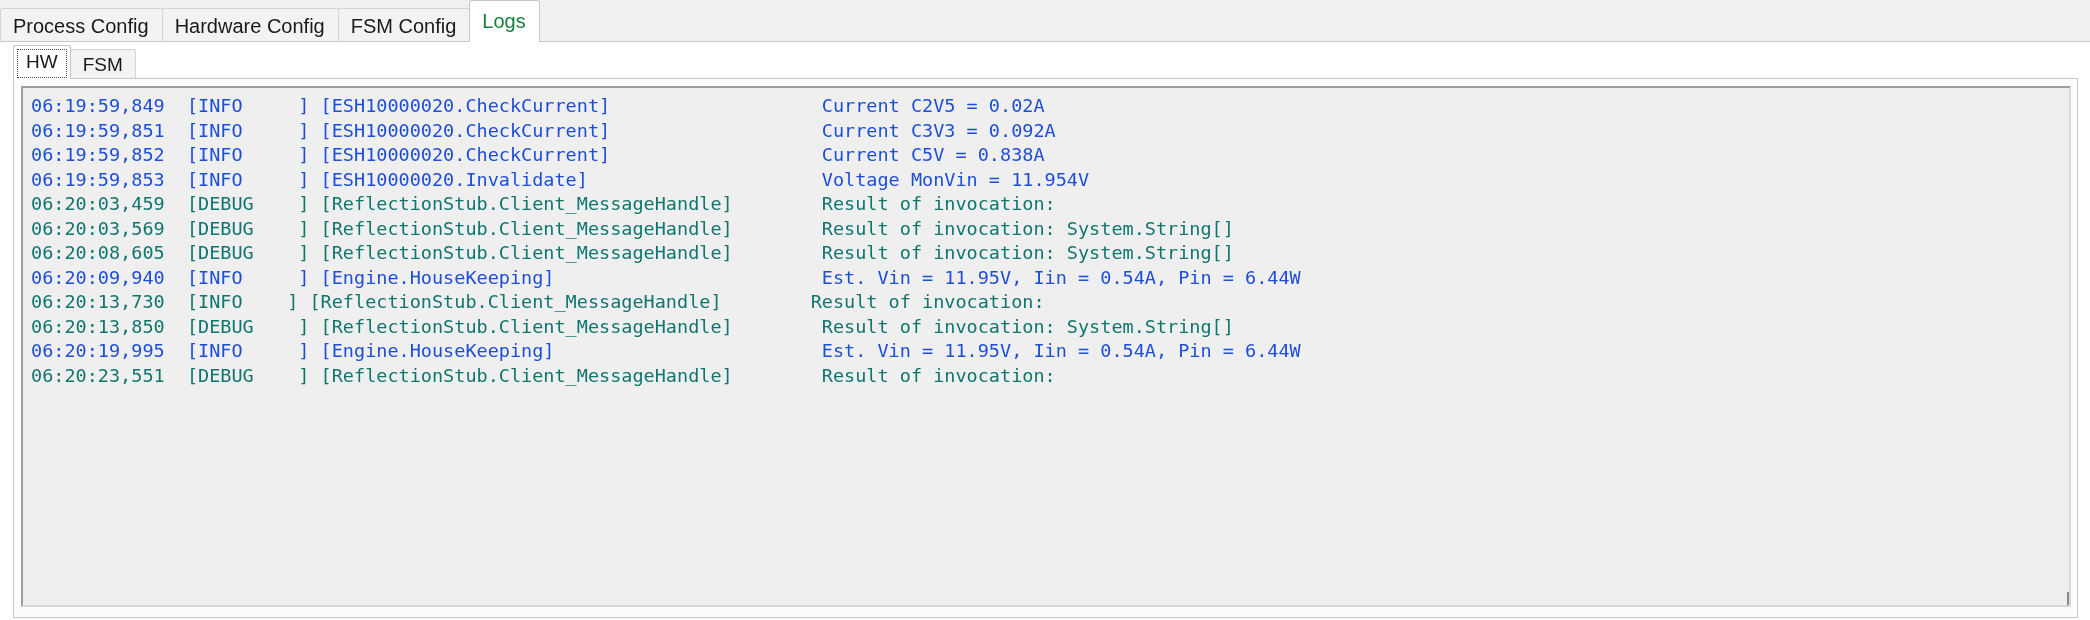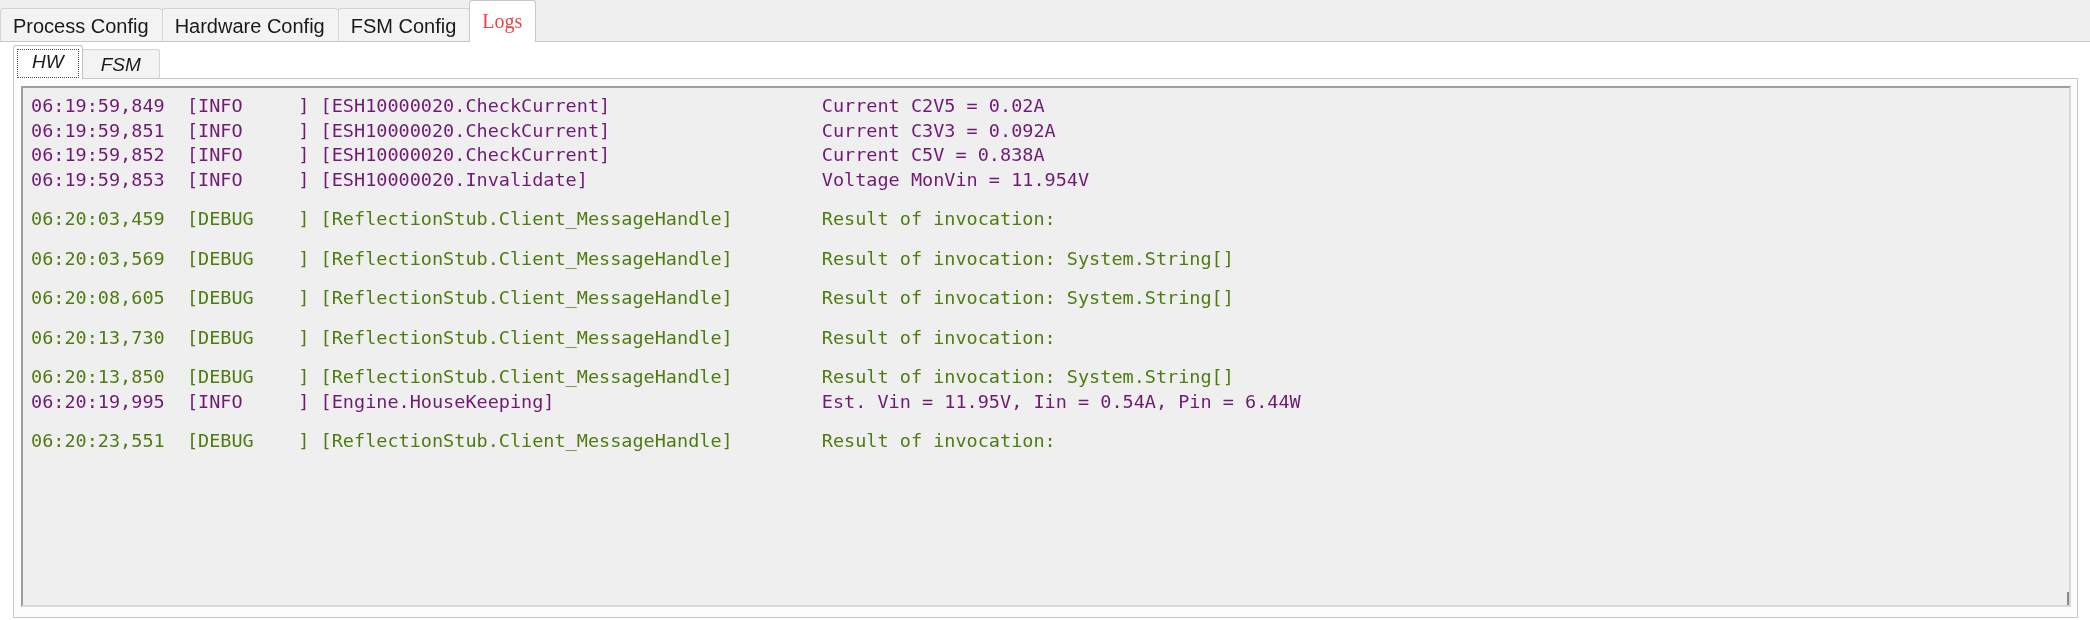--- a/index.html
+++ b/index.html
@@ -47,22 +47,21 @@
     box-sizing: border-box;
     white-space: nowrap;
     cursor: default;
   }
   .tab.selected {
     background: #ffffff;
     border-color: #c8c8c8;
     height: 42px;
     line-height: 40px;
     z-index: 5;
-    color: #ef4444;
-    font-family: Liberation Serif, serif;
+    color: #15803d;
   }
 
   
   .tabpage {
     position: absolute;
     left: 0;
     top: 41px;
     width: 2090px;
     height: 579px;
     background: #ffffff;
@@ -75,32 +74,31 @@
     position: absolute;
     left: 13px;
     top: 3px;
     height: 34px;
     display: flex;
     align-items: flex-end;
   }
   .subtab {
     height: 30px;
     line-height: 30px;
-    padding: 0 18px;
+    padding: 0 12px;
     font-size: 19px;
     color: #1a1a1a;
     background: #f3f3f3;
     border: 1px solid #d4d4d4;
     border-bottom: none;
     border-radius: 3px 3px 0 0;
     margin-right: -1px;
     box-sizing: border-box;
     white-space: nowrap;
     cursor: default;
-    font-style: italic;
   }
   .subtab.selected {
     background: #ffffff;
     border-color: #c4c4c4;
     height: 34px;
     line-height: 31px;
     z-index: 4;
     position: relative;
   }
   .subtab.selected .focus-ring {
@@ -149,22 +147,22 @@
     box-sizing: border-box;
     overflow: hidden;
   }
   .log-line {
     font-family: "DejaVu Sans Mono", "Liberation Mono", monospace;
     font-size: 18.5px;
     line-height: 24.5px;
     white-space: pre;
     letter-spacing: 0px;
   }
-  .lvl-INFO  { color: #701a75; }
-  .lvl-DEBUG { color: #4d7c0f; margin-top: 15px; }
+  .lvl-INFO  { color: #1d4ed8; }
+  .lvl-DEBUG { color: #0f766e; }
 
   
   .caret {
     position: absolute;
     left: 2044px;
     top: 504px;
     width: 3px;
     height: 38px;
     background: #8a8a8a;
   }
@@ -192,21 +190,22 @@
 
       <div class="log-box">
         <div class="log-inner" id="log-inner">
             <div class="log-line lvl-INFO">06:19:59,849  [INFO     ] [ESH10000020.CheckCurrent]                   Current C2V5 = 0.02A</div>
             <div class="log-line lvl-INFO">06:19:59,851  [INFO     ] [ESH10000020.CheckCurrent]                   Current C3V3 = 0.092A</div>
             <div class="log-line lvl-INFO">06:19:59,852  [INFO     ] [ESH10000020.CheckCurrent]                   Current C5V = 0.838A</div>
             <div class="log-line lvl-INFO">06:19:59,853  [INFO     ] [ESH10000020.Invalidate]                     Voltage MonVin = 11.954V</div>
             <div class="log-line lvl-DEBUG">06:20:03,459  [DEBUG    ] [ReflectionStub.Client_MessageHandle]        Result of invocation:</div>
             <div class="log-line lvl-DEBUG">06:20:03,569  [DEBUG    ] [ReflectionStub.Client_MessageHandle]        Result of invocation: System.String[]</div>
             <div class="log-line lvl-DEBUG">06:20:08,605  [DEBUG    ] [ReflectionStub.Client_MessageHandle]        Result of invocation: System.String[]</div>
-            <div class="log-line lvl-DEBUG">06:20:13,730  [DEBUG    ] [ReflectionStub.Client_MessageHandle]        Result of invocation:</div>
+            <div class="log-line lvl-INFO">06:20:09,940  [INFO     ] [Engine.HouseKeeping]                        Est. Vin = 11.95V, Iin = 0.54A, Pin = 6.44W</div>
+            <div class="log-line lvl-DEBUG">06:20:13,730  [INFO    ] [ReflectionStub.Client_MessageHandle]        Result of invocation:</div>
             <div class="log-line lvl-DEBUG">06:20:13,850  [DEBUG    ] [ReflectionStub.Client_MessageHandle]        Result of invocation: System.String[]</div>
             <div class="log-line lvl-INFO">06:20:19,995  [INFO     ] [Engine.HouseKeeping]                        Est. Vin = 11.95V, Iin = 0.54A, Pin = 6.44W</div>
             <div class="log-line lvl-DEBUG">06:20:23,551  [DEBUG    ] [ReflectionStub.Client_MessageHandle]        Result of invocation:</div>
           </div>
         <div class="caret"></div>
       </div>
 
     </div>
   </div>
 </div>

